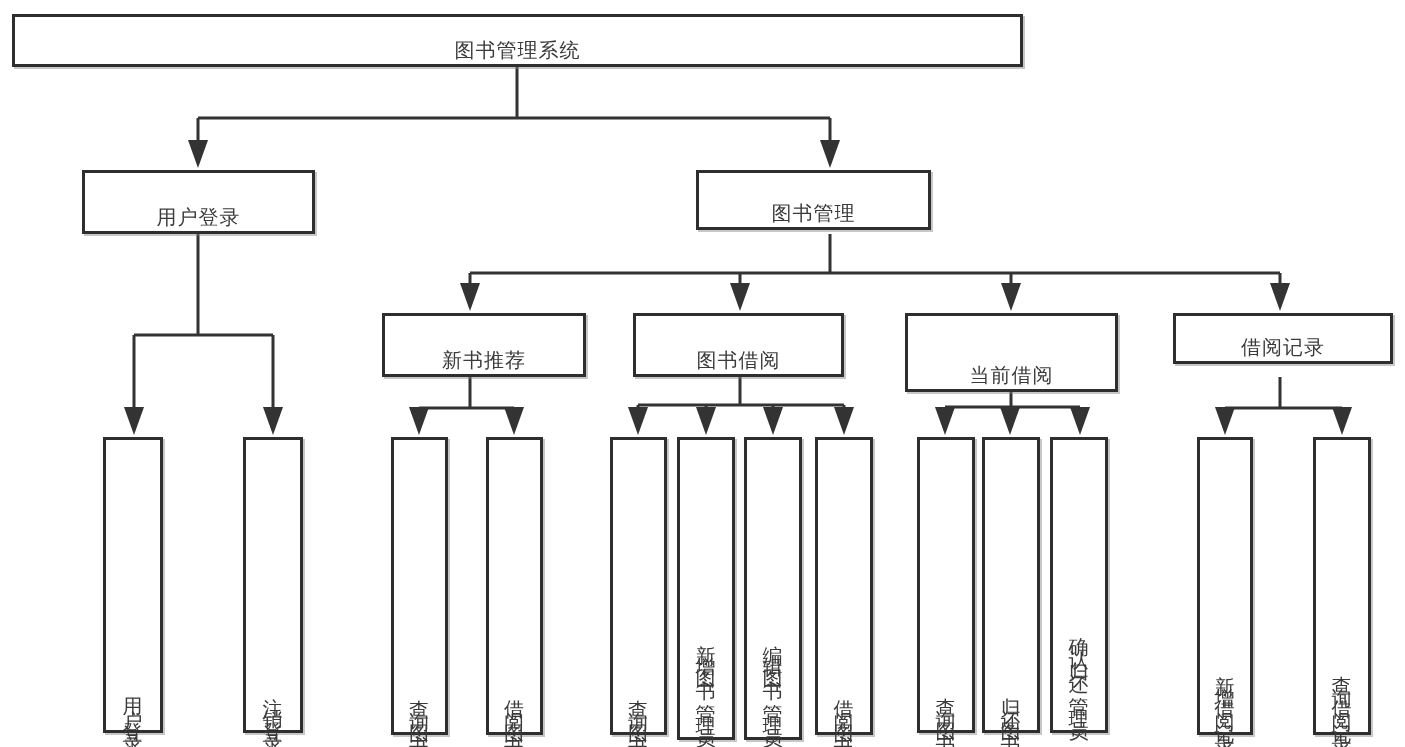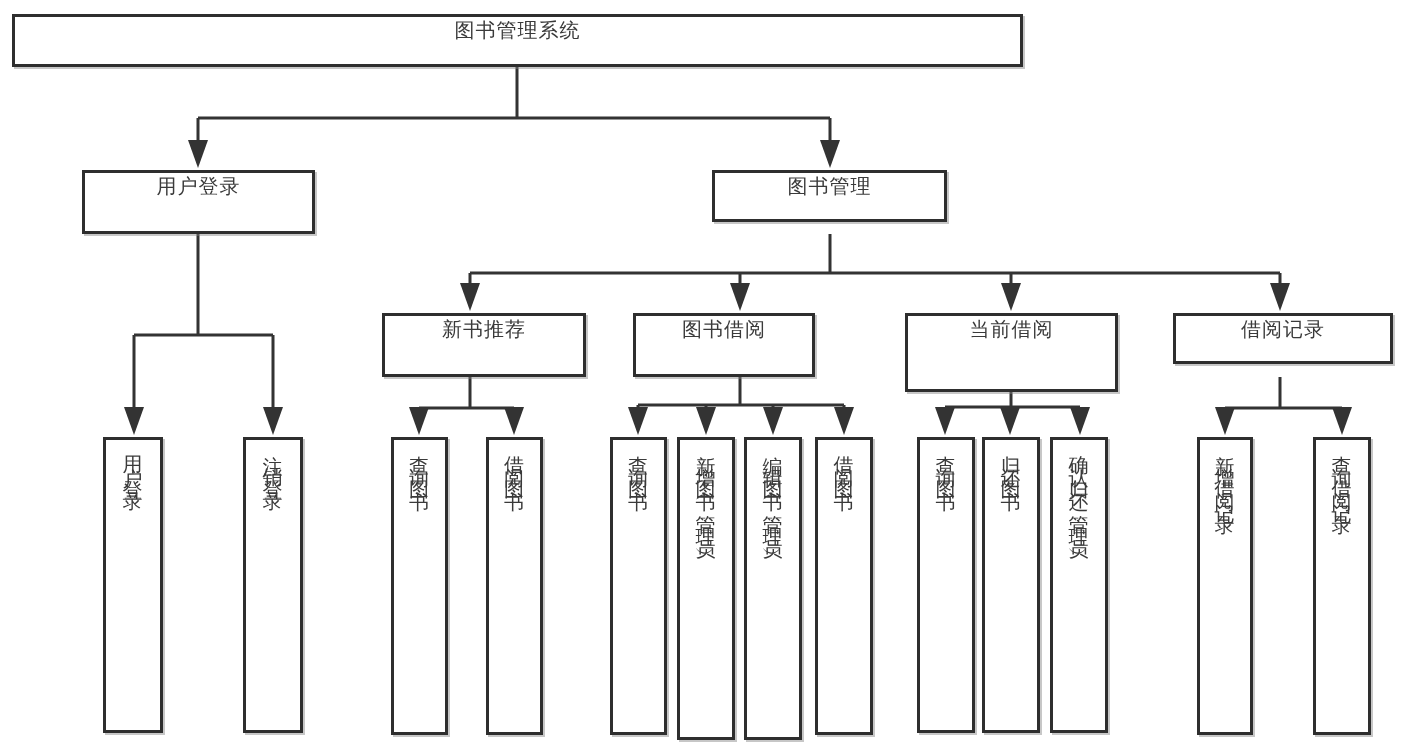--- a/index.html
+++ b/index.html
@@ -17,21 +17,21 @@
     width: 1405px; height: 747px;
     z-index: 1;
   }
   .node {
     position: absolute;
     box-sizing: border-box;
     background: #ffffff;
     border: 3px solid #2e2e2e;
     box-shadow: 2px 2px 0 rgba(130,130,130,0.45);
     display: flex;
-    align-items: flex-start;
+    align-items: flex-end;
     justify-content: center;
     z-index: 2;
     color: #3a3a3a;
   }
   .hbox .lbl {
     font-size: 20px;
     letter-spacing: 1px;
     white-space: nowrap;
   }
   .vbox .lbl {
@@ -97,28 +97,28 @@
     </g>
   </svg>
 
   <div class="node hbox" style="left:12px; top:14px; width:1011px; height:53px">
     <span class="lbl">图书管理系统</span>
   </div>
 
   <div class="node hbox" style="left:82px; top:170px; width:233px; height:64px">
     <span class="lbl">用户登录</span>
   </div>
-  <div class="node hbox" style="left:712px; top:170px; width:235px; height:52px">
+  <div class="node hbox" style="left:696px; top:170px; width:235px; height:60px">
     <span class="lbl">图书管理</span>
   </div>
 
   <div class="node hbox" style="left:382px; top:313px; width:204px; height:64px">
     <span class="lbl">新书推荐</span>
   </div>
-  <div class="node hbox" style="left:633px; top:313px; width:182px; height:64px">
+  <div class="node hbox" style="left:633px; top:313px; width:211px; height:64px">
     <span class="lbl">图书借阅</span>
   </div>
   <div class="node hbox" style="left:905px; top:313px; width:213px; height:79px">
     <span class="lbl">当前借阅</span>
   </div>
   <div class="node hbox" style="left:1173px; top:313px; width:220px; height:51px">
     <span class="lbl">借阅记录</span>
   </div>
 
   <div class="node vbox" style="left:103px; top:437px; width:60px; height:296px">

